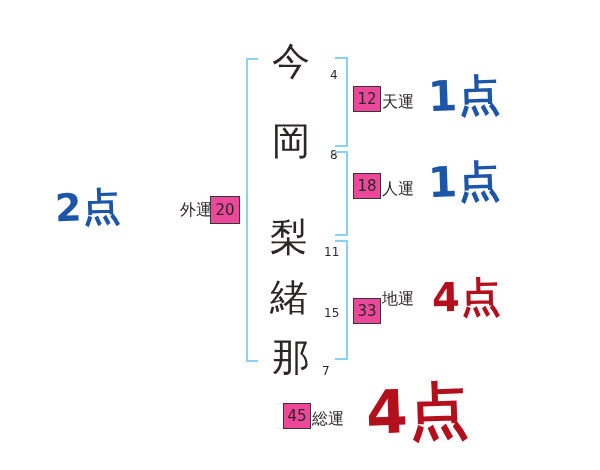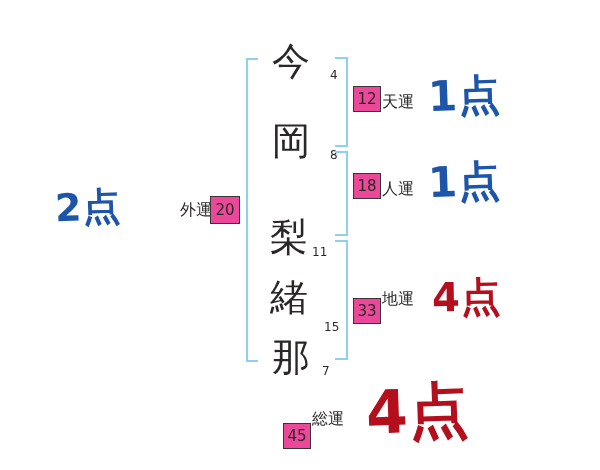--- a/index.html
+++ b/index.html
@@ -51,24 +51,24 @@
   <div class="hline" style="left:246px;top:58px;width:12px;"></div>
   <div class="hline" style="left:246px;top:360px;width:12px;"></div>
 
   <div class="nchar" style="left:272px;top:42px;">今</div>
   <div class="strokes" style="left:330px;top:68px;">4</div>
 
   <div class="nchar" style="left:272px;top:122px;">岡</div>
   <div class="strokes" style="left:330px;top:148px;">8</div>
 
   <div class="nchar" style="left:270px;top:218px;">梨</div>
-  <div class="strokes" style="left:312px;top:245px;">11</div>
+  <div class="strokes" style="left:324px;top:245px;">11</div>
 
   <div class="nchar" style="left:270px;top:278px;">緒</div>
-  <div class="strokes" style="left:324px;top:320px;">15</div>
+  <div class="strokes" style="left:324px;top:306px;">15</div>
 
   <div class="nchar" style="left:272px;top:338px;">那</div>
   <div class="strokes" style="left:322px;top:364px;">7</div>
 
   <div class="vline" style="left:346px;top:57px;height:90px;"></div>
   <div class="hline" style="left:335px;top:57px;width:12px;"></div>
   <div class="hline" style="left:335px;top:145px;width:12px;"></div>
   <div class="v-box" style="left:353px;top:86px;width:26px;height:24px;">12</div>
   <div class="f-label" style="left:382px;top:92px;">天運</div>
   <div class="score blue score-heaven">1点</div>
@@ -80,17 +80,17 @@
   <div class="f-label" style="left:382px;top:179px;">人運</div>
   <div class="score blue score-person">1点</div>
 
   <div class="vline" style="left:346px;top:240px;height:120px;"></div>
   <div class="hline" style="left:335px;top:240px;width:12px;"></div>
   <div class="hline" style="left:335px;top:358px;width:12px;"></div>
   <div class="v-box" style="left:353px;top:298px;width:26px;height:24px;">33</div>
   <div class="f-label" style="left:382px;top:289px;">地運</div>
   <div class="score red score-earth">4点</div>
 
-  <div class="v-box" style="left:283px;top:403px;width:26px;height:24px;margin-top:20px;">45</div>
+  <div class="v-box" style="left:283px;top:403px;width:26px;height:24px;">45</div>
   <div class="f-label" style="left:312px;top:409px;text-align:right;">総運</div>
   <div class="score red score-total">4点</div>
 
 </div>
 
 </body></html>

